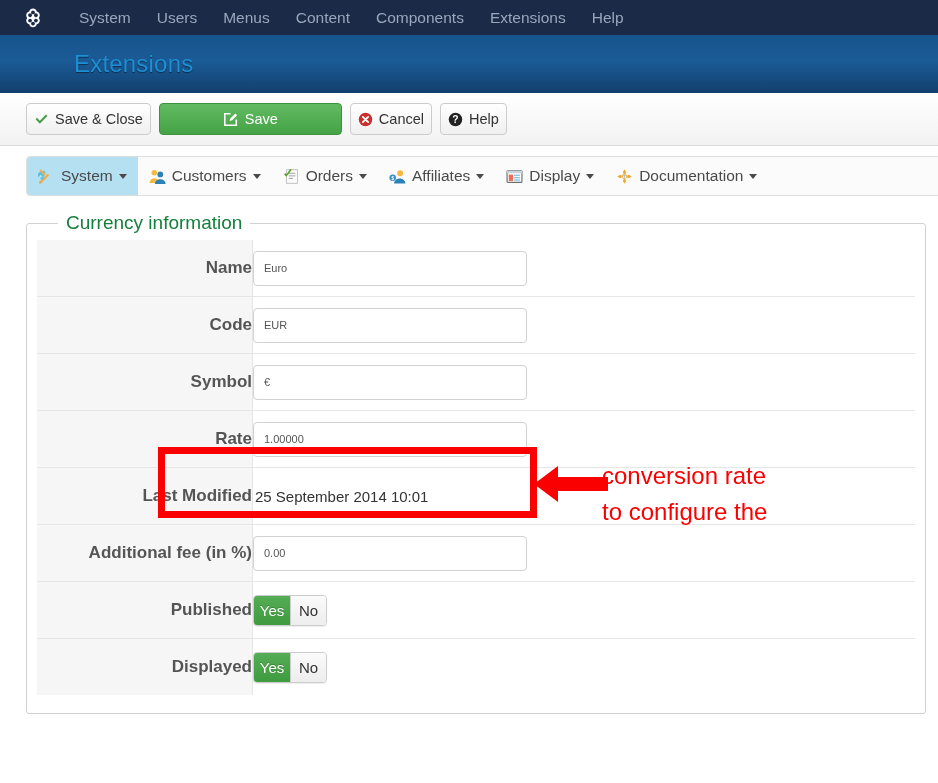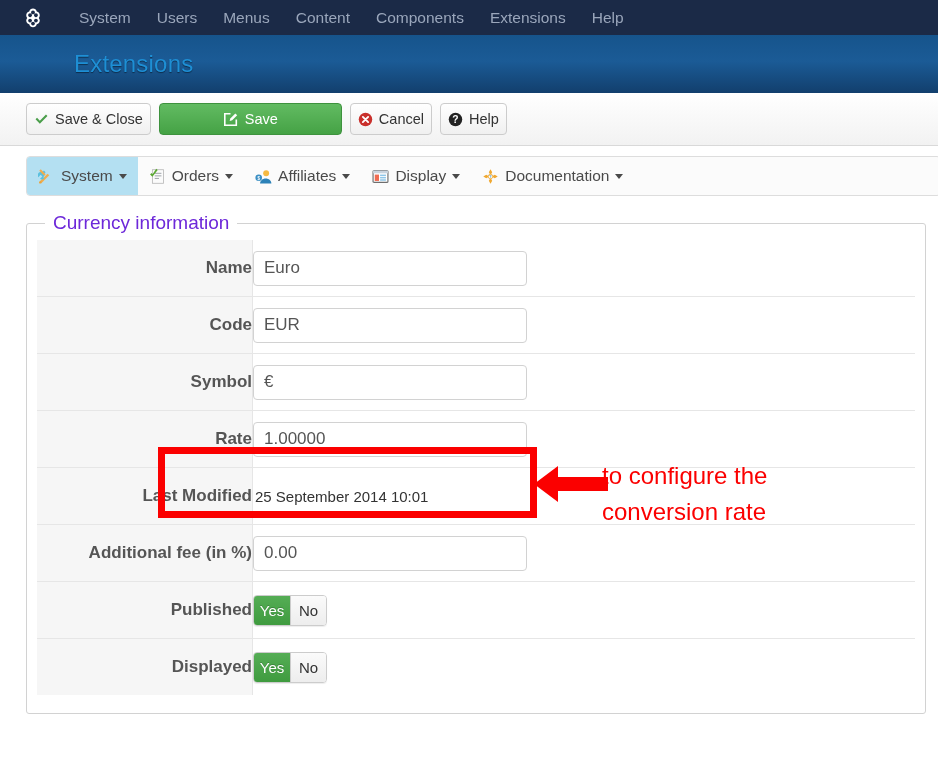--- a/index.html
+++ b/index.html
@@ -132,23 +132,23 @@
   fieldset.panel {
     border: 1px solid #d2d2d2;
     border-radius: 3px;
     margin: 0;
     padding: 4px 10px 18px 10px;
     width: 896px;
     box-sizing: border-box;
   }
   legend.panel-legend {
     font-size: 19px;
-    color: #6d28d9;
+    color: #15803d;
     padding: 0 8px;
-    margin-left: 8px;
+    margin-left: 21px;
   }
   table.formtable {
     border-collapse: collapse;
     width: 878px;
     margin-top: 2px;
     table-layout: fixed;
   }
   table.formtable td {
     border-top: 1px solid #e6e6e6;
     padding: 0;
@@ -170,21 +170,21 @@
     padding-left: 10px;
     height: 56px;
     font-size: 15px;
     color: #333333;
   }
   input.txt {
     width: 274px;
     height: 35px;
     border: 1px solid #d2d2d2;
     border-radius: 4px;
-    font-size: 17px;
+    font-size: 11px;
     color: #555555;
     padding: 0 10px;
     box-sizing: border-box;
     font-family: "Liberation Sans", sans-serif;
     background: #ffffff;
     outline: none;
   }
   .readonly-val { font-size: 15px; color: #333333; padding-left: 2px; }
 
   
@@ -318,20 +318,32 @@
           <path fill="#5bc0de" d="M10 2.2c1.2-1.2 3-1.4 4.1-.4l-2.2 2.2 1.6 1.6 2.2-2.2c1 1.1.8 2.9-.4 4.1-1 1-2.4 1.3-3.5.8l-1.4 1.4-1.6-1.6 1.4-1.4c-.5-1.1-.2-2.5.8-3.5z" transform="rotate(180 8 6)"></path>
           <path fill="#f0ad4e" d="M1.2 2.6 2.6 1.2l4.6 4.6-1.4 1.4z"></path>
           <circle cx="2.1" cy="13.6" r="1.1" fill="#e8a33d"></circle>
         </svg>
       </span>
       <span>System</span>
       <span class="caret"></span>
     </div>
 
 
+    <div class="navtab">
+      <span class="ticon">
+        <svg width="17" height="17" viewBox="0 0 16 16">
+          <circle cx="5" cy="4.5" r="2.6" fill="#f5b942"></circle>
+          <path fill="#f5b942" d="M.6 14c0-2.6 2-4.3 4.4-4.3S9.4 11.4 9.4 14z"></path>
+          <circle cx="10.6" cy="6" r="2.7" fill="#2c82b8"></circle>
+          <path fill="#2c82b8" d="M5.6 15c0-2.7 2.2-4.5 5-4.5s5 1.8 5 4.5z"></path>
+        </svg>
+      </span>
+      <span>Customers</span>
+      <span class="caret"></span>
+    </div>
 
     <div class="navtab">
       <span class="ticon">
         <svg width="17" height="17" viewBox="0 0 16 16">
           <rect x="3.2" y="1.6" width="10.5" height="12.8" fill="#fbfbfb" stroke="#b9b9b9" stroke-width=".8"></rect>
           <path stroke="#9aa0a6" stroke-width=".9" d="M5.4 5h6.3M5.4 7.4h6.3M5.4 9.8h4"></path>
           <path fill="#5aa832" d="M3.2 8.3 1 6.1l1.3-1.3 1 1L6.8.7l1.4 1.1z"></path>
         </svg>
       </span>
       <span>Orders</span>
@@ -446,15 +458,15 @@
       </tbody>
     </table>
   </fieldset>
 </div>
 
 <div class="anno-box"></div>
 <svg class="anno-arrow" viewBox="0 0 74 48">
   <path fill="#fb0000" d="M0 24 24 6v11h50v14H24v11z"></path>
 </svg>
 <div class="anno-text">
+  <div>conversion rate</div>
   <div>to configure the</div>
-  <div>conversion rate</div>
 </div>
 
 </body></html>

